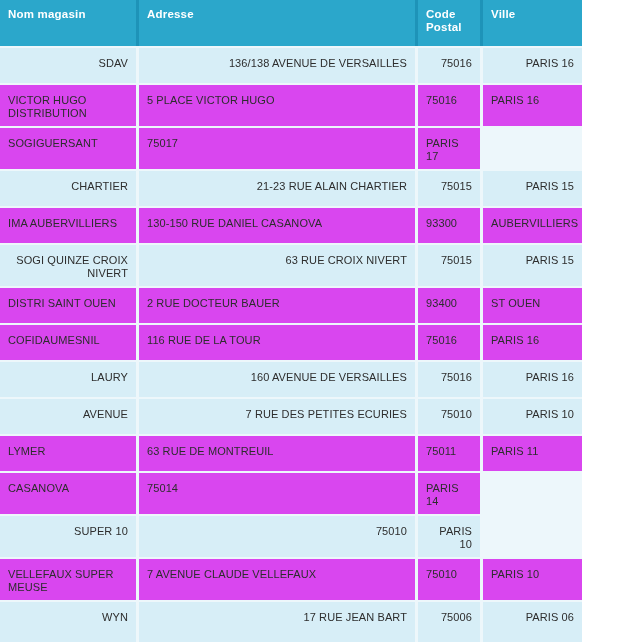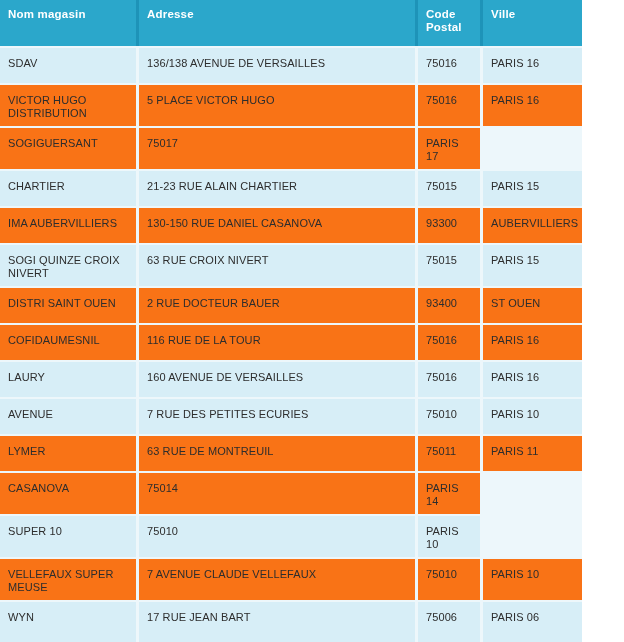--- a/index.html
+++ b/index.html
@@ -54,22 +54,22 @@
   }
   .td {
     font-size: 11px;
     color: #2d2d2d;
     line-height: 13px;
     padding: 9px 8px 6px 8px;
     min-height: 35px;
     box-sizing: border-box;
     letter-spacing: 0.1px;
   }
-  .light > .td { background: #d7eef7; }
-  .dark  > .td { background: #f97316; }
+  .light > .td { background: #d7eef7; text-align: right; }
+  .dark  > .td { background: #d946ef; }
 </style>
 </head>
 <body>
 
 <div class="screen" data-name="stores-table">
 
   <div class="thead" data-name="table-header">
     <div class="th" data-name="header-nom-magasin">Nom magasin</div>
     <div class="th" data-name="header-adresse">Adresse</div>
     <div class="th" data-name="header-code-postal">Code Postal</div>

